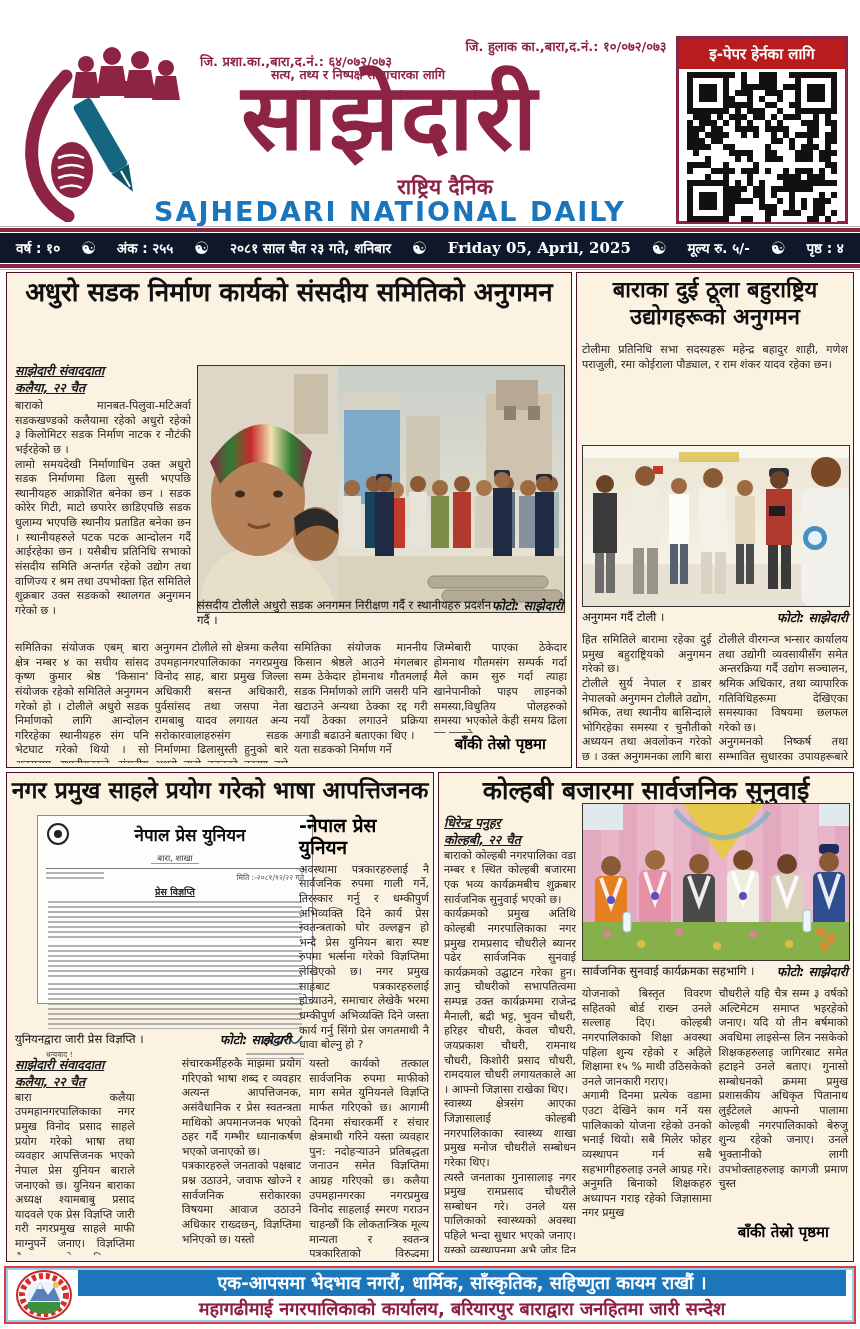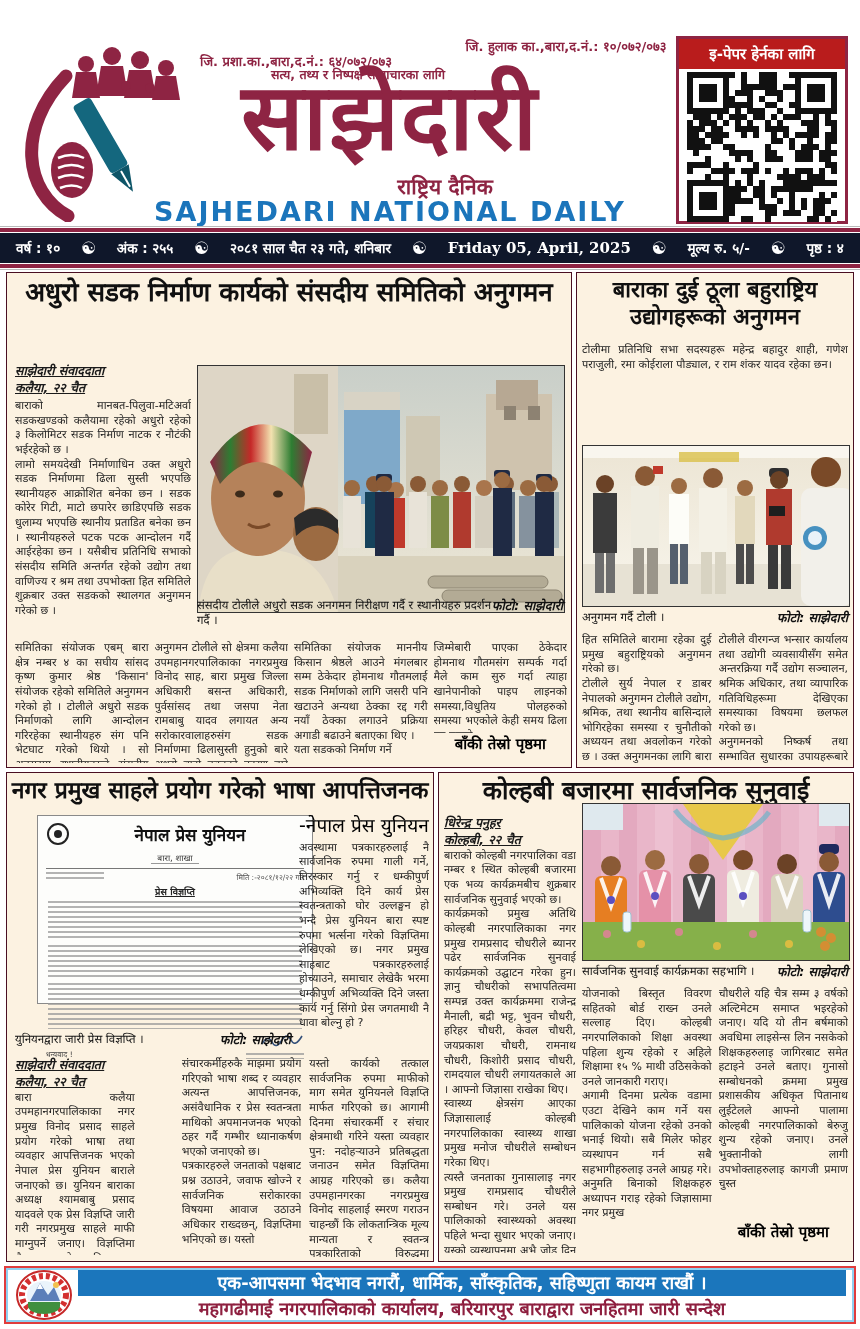--- a/index.html
+++ b/index.html
@@ -28,21 +28,21 @@
   
   .section{background:#fcf2e1;border:1.5px solid #4a0f22;box-sizing:border-box;}
   .headline{font-weight:bold;color:#101010;text-align:center;line-height:1.22;}
   .byline{font-size:12.5px;font-weight:bold;font-style:italic;text-decoration:underline;color:#1a1a1a;line-height:1.35;}
   .jtext{font-size:11px;line-height:1.33;text-align:justify;color:#1d1d1d;overflow:hidden;white-space:pre-line;}
   .caprow{display:flex;justify-content:space-between;align-items:flex-start;}
   .caption{font-size:11.5px;color:#111;}
   .credit{font-size:12.5px;font-weight:bold;font-style:italic;color:#111;white-space:nowrap;}
   .photo{border:1px solid #333;background:#ddd;overflow:hidden;}
   .continued{font-size:15px;font-weight:bold;color:#000;text-align:center;margin-top:0;white-space:nowrap;}
-  .attrib{font-size:19px;font-weight:normal;color:#000;line-height:1.15;margin-bottom:4px;}
+  .attrib{font-size:19px;font-weight:bold;color:#000;line-height:1.15;margin-bottom:4px;}
 
   
   .letter{background:#fdfdfb;border:1px solid #8a8a8a;box-sizing:border-box;padding:6px 8px;}
   .letter-org{font-size:17px;font-weight:bold;color:#111;text-align:center;}
   .letter-branch{font-size:8.5px;color:#333;text-align:center;border-bottom:1px solid #999;display:inline-block;padding:0 6px;}
   .letter-rule{height:1px;background:#777;margin:3px 0;}
   .letter-refs{display:flex;justify-content:space-between;font-size:7.5px;color:#555;}
   .letter-title{font-size:9.5px;font-weight:bold;text-decoration:underline;text-align:center;color:#222;margin:3px 0;}
   .glines{background:repeating-linear-gradient(to bottom,#9a9a9a 0 2px,transparent 2px 5px);opacity:.75;}
   .letter-thanks{font-size:7.5px;color:#444;}

